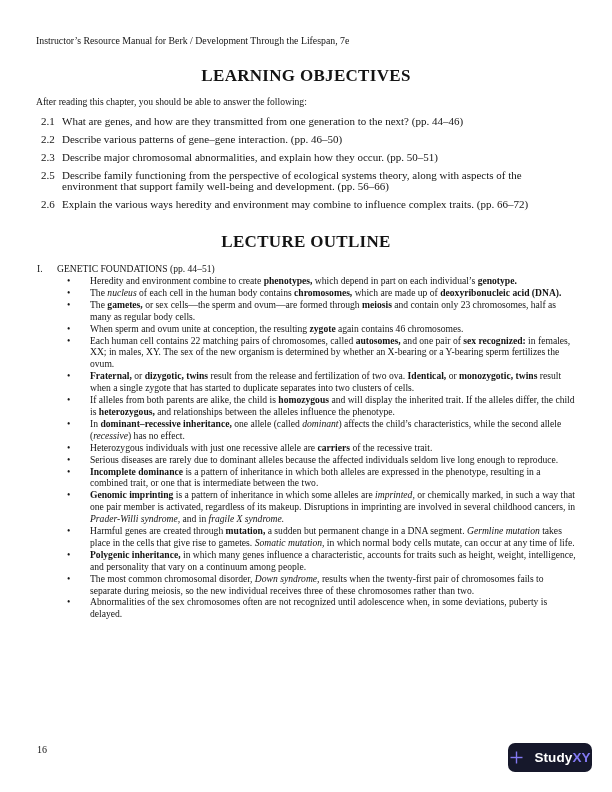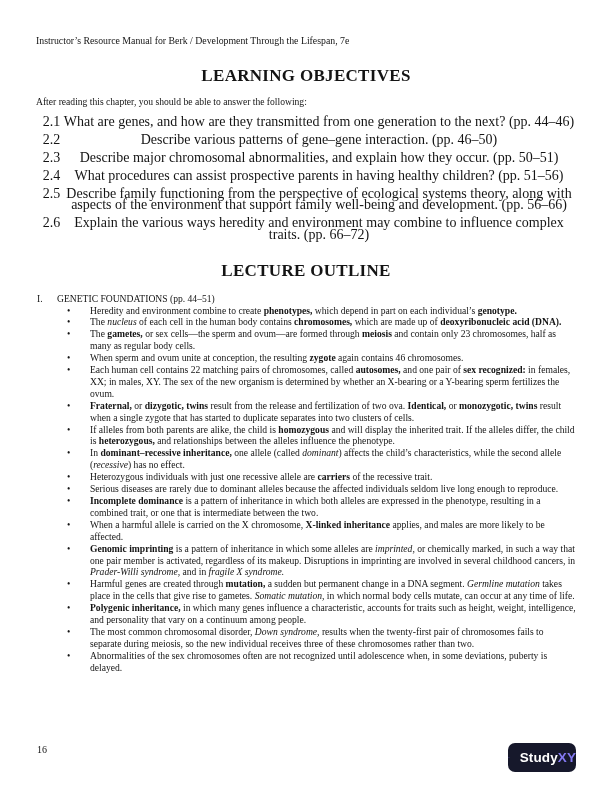--- a/index.html
+++ b/index.html
@@ -28,24 +28,23 @@
   }
   .section-title.lo { margin-top: 24px; }
   .intro {
     font-size: 9.6px;
     line-height: 11.5px;
     margin: 13px 0 0 0;
   }
   .objectives { margin-top: 8px; }
   .obj {
     display: flex;
-    font-size: 14px;
+    font-size: 11px;
     line-height: 11.5px;
     margin-bottom: 6.5px;
-    text-align: center;
   }
   .obj-num { flex: 0 0 21px; margin-left: 5px; }
   .obj-text { flex: 1; }
   .outline-heading-row {
     display: flex;
     font-size: 9.6px;
     line-height: 11.5px;
     margin-top: 14.5px;
   }
   .outline-numeral { flex: 0 0 20px; margin-left: 1px; }
@@ -66,21 +65,21 @@
   .page-number {
     position: absolute;
     left: 37px;
     top: 744px;
     font-size: 10px;
   }
   .logo {
     position: absolute;
     left: 508px;
     top: 743px;
-    width: 68px;
+    width: 84px;
     height: 29px;
     background: #16182b;
     border-radius: 7px;
     display: flex;
     align-items: center;
     justify-content: center;
     gap: 10px;
     font-family: "Liberation Sans", sans-serif;
   }
   .logo-plus { display: block; }
@@ -108,24 +107,20 @@
     </div>
     <div class="obj">
       <span class="obj-num">2.2</span>
       <span class="obj-text">Describe various patterns of gene–gene interaction. (pp. 46–50)</span>
     </div>
     <div class="obj">
       <span class="obj-num">2.3</span>
       <span class="obj-text">Describe major chromosomal abnormalities, and explain how they occur. (pp. 50–51)</span>
     </div>
     <div class="obj">
-      <span class="obj-num">2.4</span>
-      <span class="obj-text">What procedures can assist prospective parents in having healthy children? (pp. 51–56)</span>
-    </div>
-    <div class="obj">
       <span class="obj-num">2.5</span>
       <span class="obj-text">Describe family functioning from the perspective of ecological systems theory, along with aspects of the environment that support family well-being and development. (pp. 56–66)</span>
     </div>
     <div class="obj">
       <span class="obj-num">2.6</span>
       <span class="obj-text">Explain the various ways heredity and environment may combine to influence complex traits. (pp. 66–72)</span>
     </div>
   </div>
 
   <div class="section-title lo">LECTURE OUTLINE</div>
@@ -140,21 +135,20 @@
     <div class="bullet">The <i>nucleus</i> of each cell in the human body contains <b>chromosomes,</b> which are made up of <b>deoxyribonucleic acid (DNA).</b></div>
     <div class="bullet">The <b>gametes,</b> or sex cells—the sperm and ovum—are formed through <b>meiosis</b> and contain only 23 chromosomes, half as many as regular body cells.</div>
     <div class="bullet">When sperm and ovum unite at conception, the resulting <b>zygote</b> again contains 46 chromosomes.</div>
     <div class="bullet">Each human cell contains 22 matching pairs of chromosomes, called <b>autosomes,</b> and one pair of <b>sex recognized:</b> in females, XX; in males, XY. The sex of the new organism is determined by whether an X-bearing or a Y-bearing sperm fertilizes the ovum.</div>
     <div class="bullet"><b>Fraternal,</b> or <b>dizygotic, twins</b> result from the release and fertilization of two ova. <b>Identical,</b> or <b>monozygotic, twins</b> result when a single zygote that has started to duplicate separates into two clusters of cells.</div>
     <div class="bullet">If alleles from both parents are alike, the child is <b>homozygous</b> and will display the inherited trait. If the alleles differ, the child is <b>heterozygous,</b> and relationships between the alleles influence the phenotype.</div>
     <div class="bullet">In <b>dominant–recessive inheritance,</b> one allele (called <i>dominant</i>) affects the child’s characteristics, while the second allele (<i>recessive</i>) has no effect.</div>
     <div class="bullet">Heterozygous individuals with just one recessive allele are <b>carriers</b> of the recessive trait.</div>
     <div class="bullet">Serious diseases are rarely due to dominant alleles because the affected individuals seldom live long enough to reproduce.</div>
     <div class="bullet"><b>Incomplete dominance</b> is a pattern of inheritance in which both alleles are expressed in the phenotype, resulting in a combined trait, or one that is intermediate between the two.</div>
-    <div class="bullet">When a harmful allele is carried on the X chromosome, <b>X-linked inheritance</b> applies, and males are more likely to be affected.</div>
     <div class="bullet"><b>Genomic imprinting</b> is a pattern of inheritance in which some alleles are <i>imprinted,</i> or chemically marked, in such a way that one pair member is activated, regardless of its makeup. Disruptions in imprinting are involved in several childhood cancers, in <i>Prader-Willi syndrome,</i> and in <i>fragile X syndrome.</i></div>
     <div class="bullet">Harmful genes are created through <b>mutation,</b> a sudden but permanent change in a DNA segment. <i>Germline mutation</i> takes place in the cells that give rise to gametes. <i>Somatic mutation,</i> in which normal body cells mutate, can occur at any time of life.</div>
     <div class="bullet"><b>Polygenic inheritance,</b> in which many genes influence a characteristic, accounts for traits such as height, weight, intelligence, and personality that vary on a continuum among people.</div>
     <div class="bullet">The most common chromosomal disorder, <i>Down syndrome,</i> results when the twenty-first pair of chromosomes fails to separate during meiosis, so the new individual receives three of these chromosomes rather than two.</div>
     <div class="bullet">Abnormalities of the sex chromosomes often are not recognized until adolescence when, in some deviations, puberty is delayed.</div>
   </div>
 
   <div class="page-number">16</div>
 
   <div class="logo">

